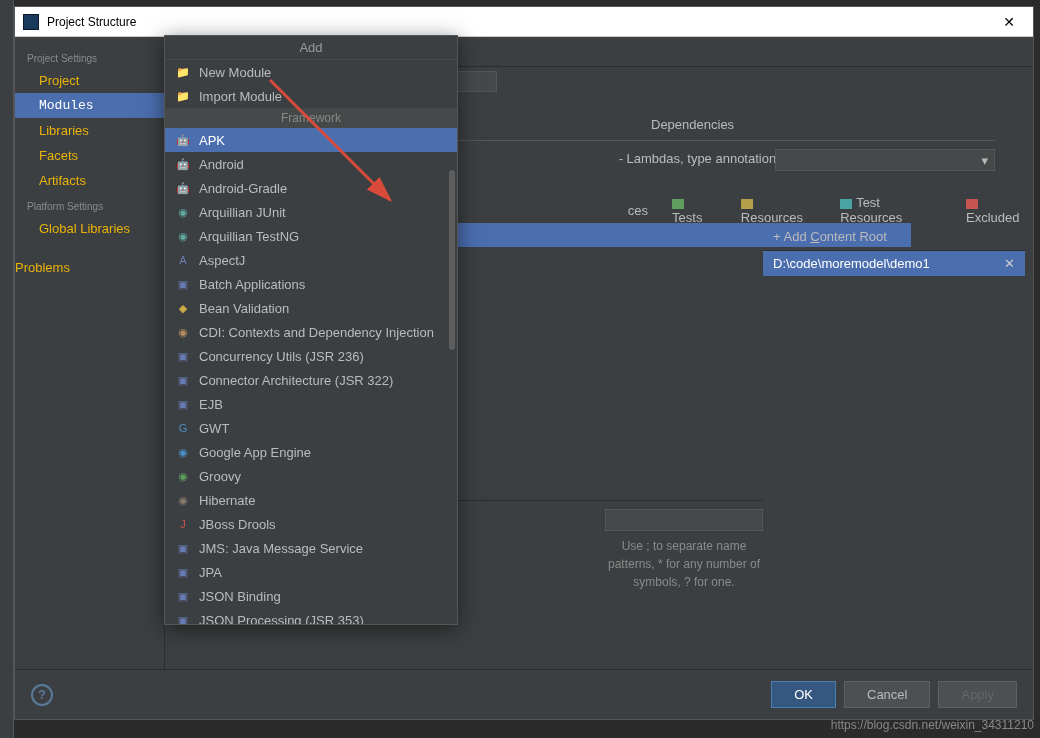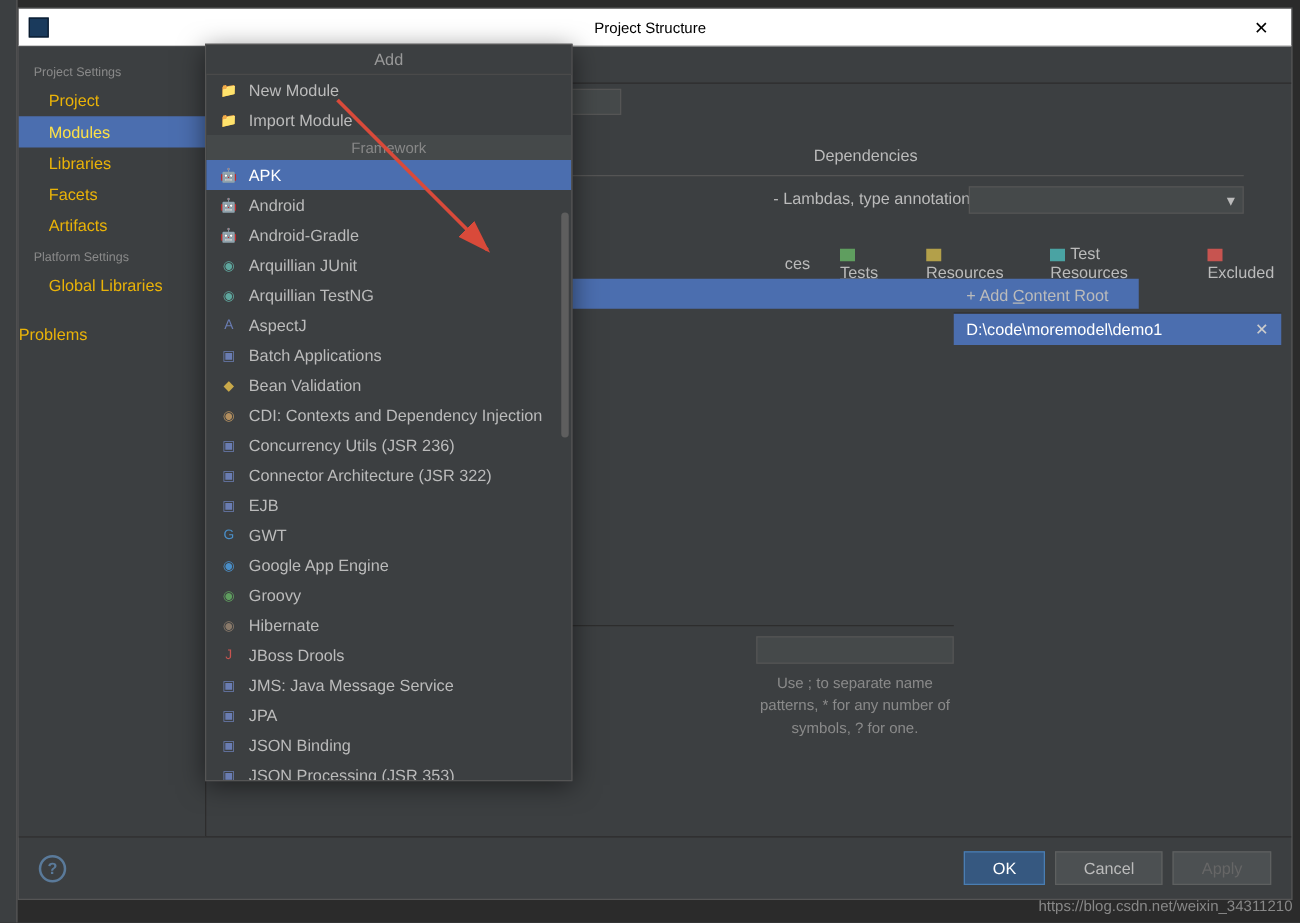--- a/index.html
+++ b/index.html
@@ -2,27 +2,27 @@
 <html><head>
   <meta charset="utf-8">
   <style>
     * { margin: 0; padding: 0; box-sizing: border-box; font-family: "Segoe UI", sans-serif; }
     body { background: #2b2b2b; width: 1040px; height: 738px; overflow: hidden; position: relative; color: #bbb; font-size: 13px; }
     .backdrop { position: absolute; top: 0; left: 0; width: 14px; height: 100%; background: #3c3f41; border-right: 1px solid #555; }
     .backdrop-arrows { position: absolute; top: 46px; left: 22px; display: flex; gap: 8px; color: #666; font-size: 13px; }
     .dialog { position: absolute; top: 6px; left: 14px; width: 1020px; height: 714px; background: #3c3f41; border: 1px solid #555; display: flex; flex-direction: column; }
     .titlebar { height: 30px; background: #fff; color: #000; display: flex; align-items: center; padding: 0 8px; border-bottom: 1px solid #ccc; }
     .titlebar .app-icon { width: 16px; height: 16px; background: #1a3a5c; display: inline-block; margin-right: 8px; border: 1px solid #0a1a2c; }
-    .titlebar .title { flex: 1; font-size: 12px; text-align: center; }
+    .titlebar .title { flex: 1; font-size: 12px; }
     .titlebar .close { font-size: 14px; padding: 0 10px; cursor: pointer; }
     .content { flex: 1; display: flex; position: relative; }
     .sidebar { width: 150px; background: #3c3f41; border-right: 1px solid #2d2d2d; padding-top: 8px; }
     .sidebar .heading { color: #8a8a8a; padding: 8px 12px 4px; font-size: 10px; }
     .sidebar .item { padding: 5px 12px 5px 24px; color: #eab308; cursor: pointer; }
-    .sidebar .item.selected { background: #4b6eaf; color: #fde047; }
+    .sidebar .item.selected { background: #4b6eaf; color: #ffffff; font-family: Liberation Mono, monospace; }
     .toolbar-strip { position: absolute; left: 150px; top: 0; right: 0; height: 30px; border-bottom: 1px solid #2d2d2d; display: flex; align-items: center; padding: 0 8px; gap: 10px; }
     .tool-icon { width: 14px; height: 14px; display: inline-flex; align-items: center; justify-content: center; cursor: pointer; font-size: 15px; font-weight: bold; }
     .plus { color: #62b543; }
     .minus { color: #c75450; }
     .copy-ic { color: #888; font-size: 13px; }
     .main-area { flex: 1; position: relative; padding-top: 30px; }
     .name-row { position: absolute; top: 34px; left: 190px; display: flex; align-items: center; gap: 14px; color: #999; }
     .name-row .field { background: #45494a; border: 1px solid #555; padding: 2px 8px; width: 90px; color: #aaa; }
     .tabs-row { position: absolute; top: 78px; left: 190px; color: #bbb; display: flex; gap: 12px; border-bottom: 1px solid #555; padding-bottom: 6px; width: 640px; }
     .tab { padding: 2px 4px; }

